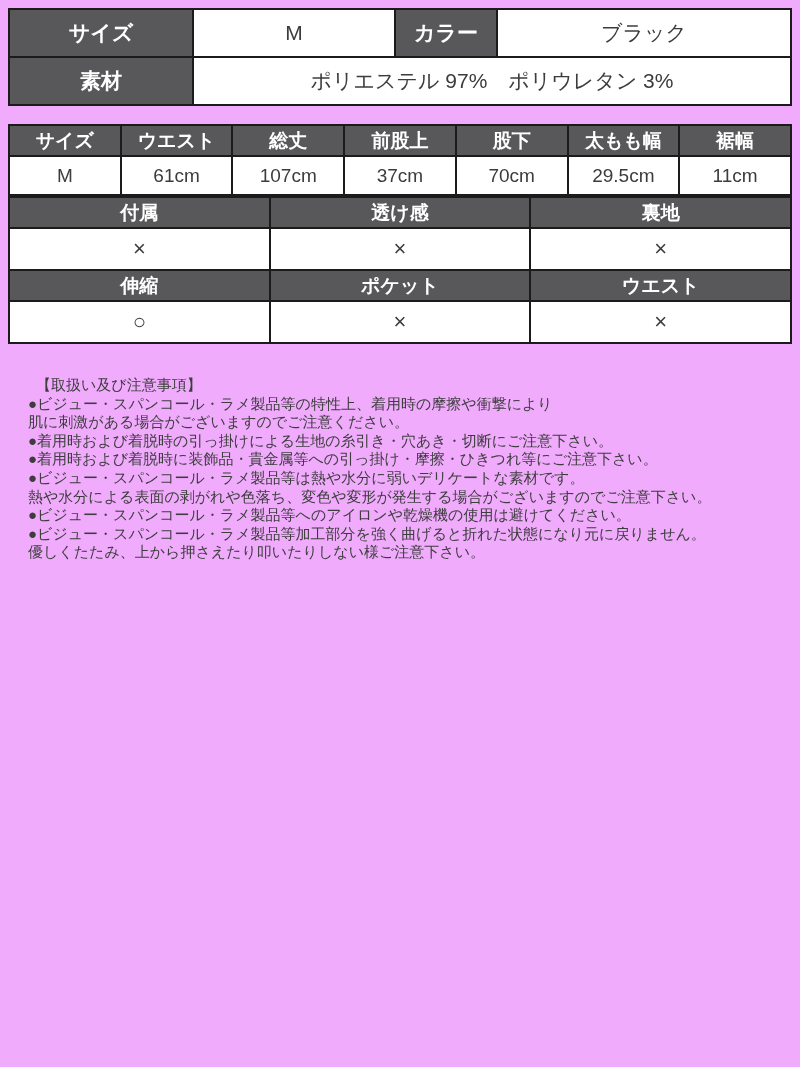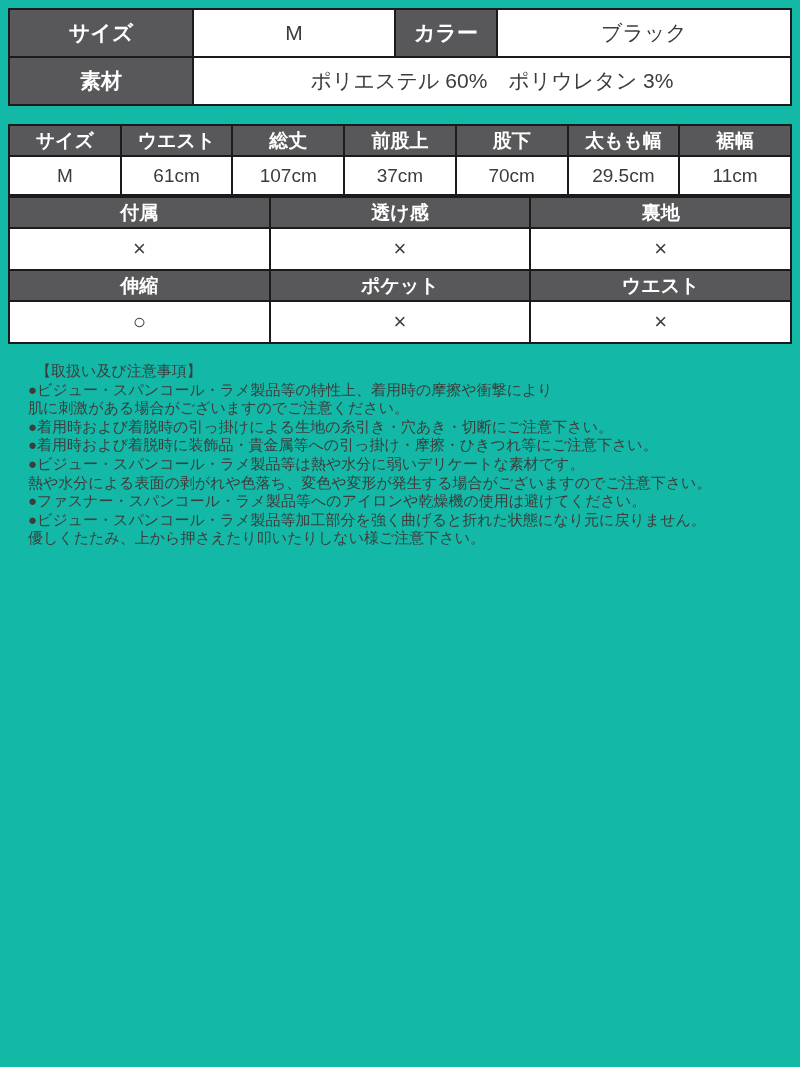--- a/index.html
+++ b/index.html
@@ -6,21 +6,21 @@
     margin: 0;
     padding: 0;
     background: #ffffff;
     font-family: "Liberation Sans", "DejaVu Sans", sans-serif;
   }
   .page {
     width: 800px;
     height: 1067px;
     box-sizing: border-box;
     padding: 8px;
-    background: #14b8a6;
+    background: #f0abfc;
     overflow: hidden;
   }
   table {
     border-collapse: collapse;
     width: 784px;
     table-layout: fixed;
   }
   th, td {
     border: 2px solid #1b1b1b;
     text-align: center;
@@ -66,21 +66,21 @@
     height: 29px;
     font-size: 19px;
   }
   .feat-table td {
     height: 40px;
     font-size: 22px;
   }
 
   
   .notes {
-    margin-top: 18px;
+    margin-top: 32px;
     padding-left: 20px;
     color: #3d3d3d;
     font-size: 15px;
     line-height: 18.6px;
   }
   .notes .title { padding-left: 8px; }
   .notes div { white-space: nowrap; }
 </style>
 </head>
 <body>
@@ -90,21 +90,21 @@
   <table class="spec-table">
     <tbody>
         <tr>
       <th class="c1">サイズ</th>
       <td class="c2">M</td>
       <th class="c3">カラー</th>
       <td>ブラック</td>
     </tr>
     <tr>
       <th class="c1">素材</th>
-      <td colspan="3">ポリエステル 60%　ポリウレタン 3%</td>
+      <td colspan="3">ポリエステル 97%　ポリウレタン 3%</td>
     </tr>
   </tbody>
     </table>
 
   <table class="meas-table">
     <tbody>
         <tr>
       <th>サイズ</th>
       <th>ウエスト</th>
       <th>総丈</th>
@@ -151,18 +151,18 @@
     </table>
 
   <div class="notes">
     <div class="title">【取扱い及び注意事項】</div>
     <div>●ビジュー・スパンコール・ラメ製品等の特性上、着用時の摩擦や衝撃により</div>
     <div>肌に刺激がある場合がございますのでご注意ください。</div>
     <div>●着用時および着脱時の引っ掛けによる生地の糸引き・穴あき・切断にご注意下さい。</div>
     <div>●着用時および着脱時に装飾品・貴金属等への引っ掛け・摩擦・ひきつれ等にご注意下さい。</div>
     <div>●ビジュー・スパンコール・ラメ製品等は熱や水分に弱いデリケートな素材です。</div>
     <div>熱や水分による表面の剥がれや色落ち、変色や変形が発生する場合がございますのでご注意下さい。</div>
-    <div>●ファスナー・スパンコール・ラメ製品等へのアイロンや乾燥機の使用は避けてください。</div>
+    <div>●ビジュー・スパンコール・ラメ製品等へのアイロンや乾燥機の使用は避けてください。</div>
     <div>●ビジュー・スパンコール・ラメ製品等加工部分を強く曲げると折れた状態になり元に戻りません。</div>
     <div>優しくたたみ、上から押さえたり叩いたりしない様ご注意下さい。</div>
   </div>
 
 </div>
 
 </body></html>

